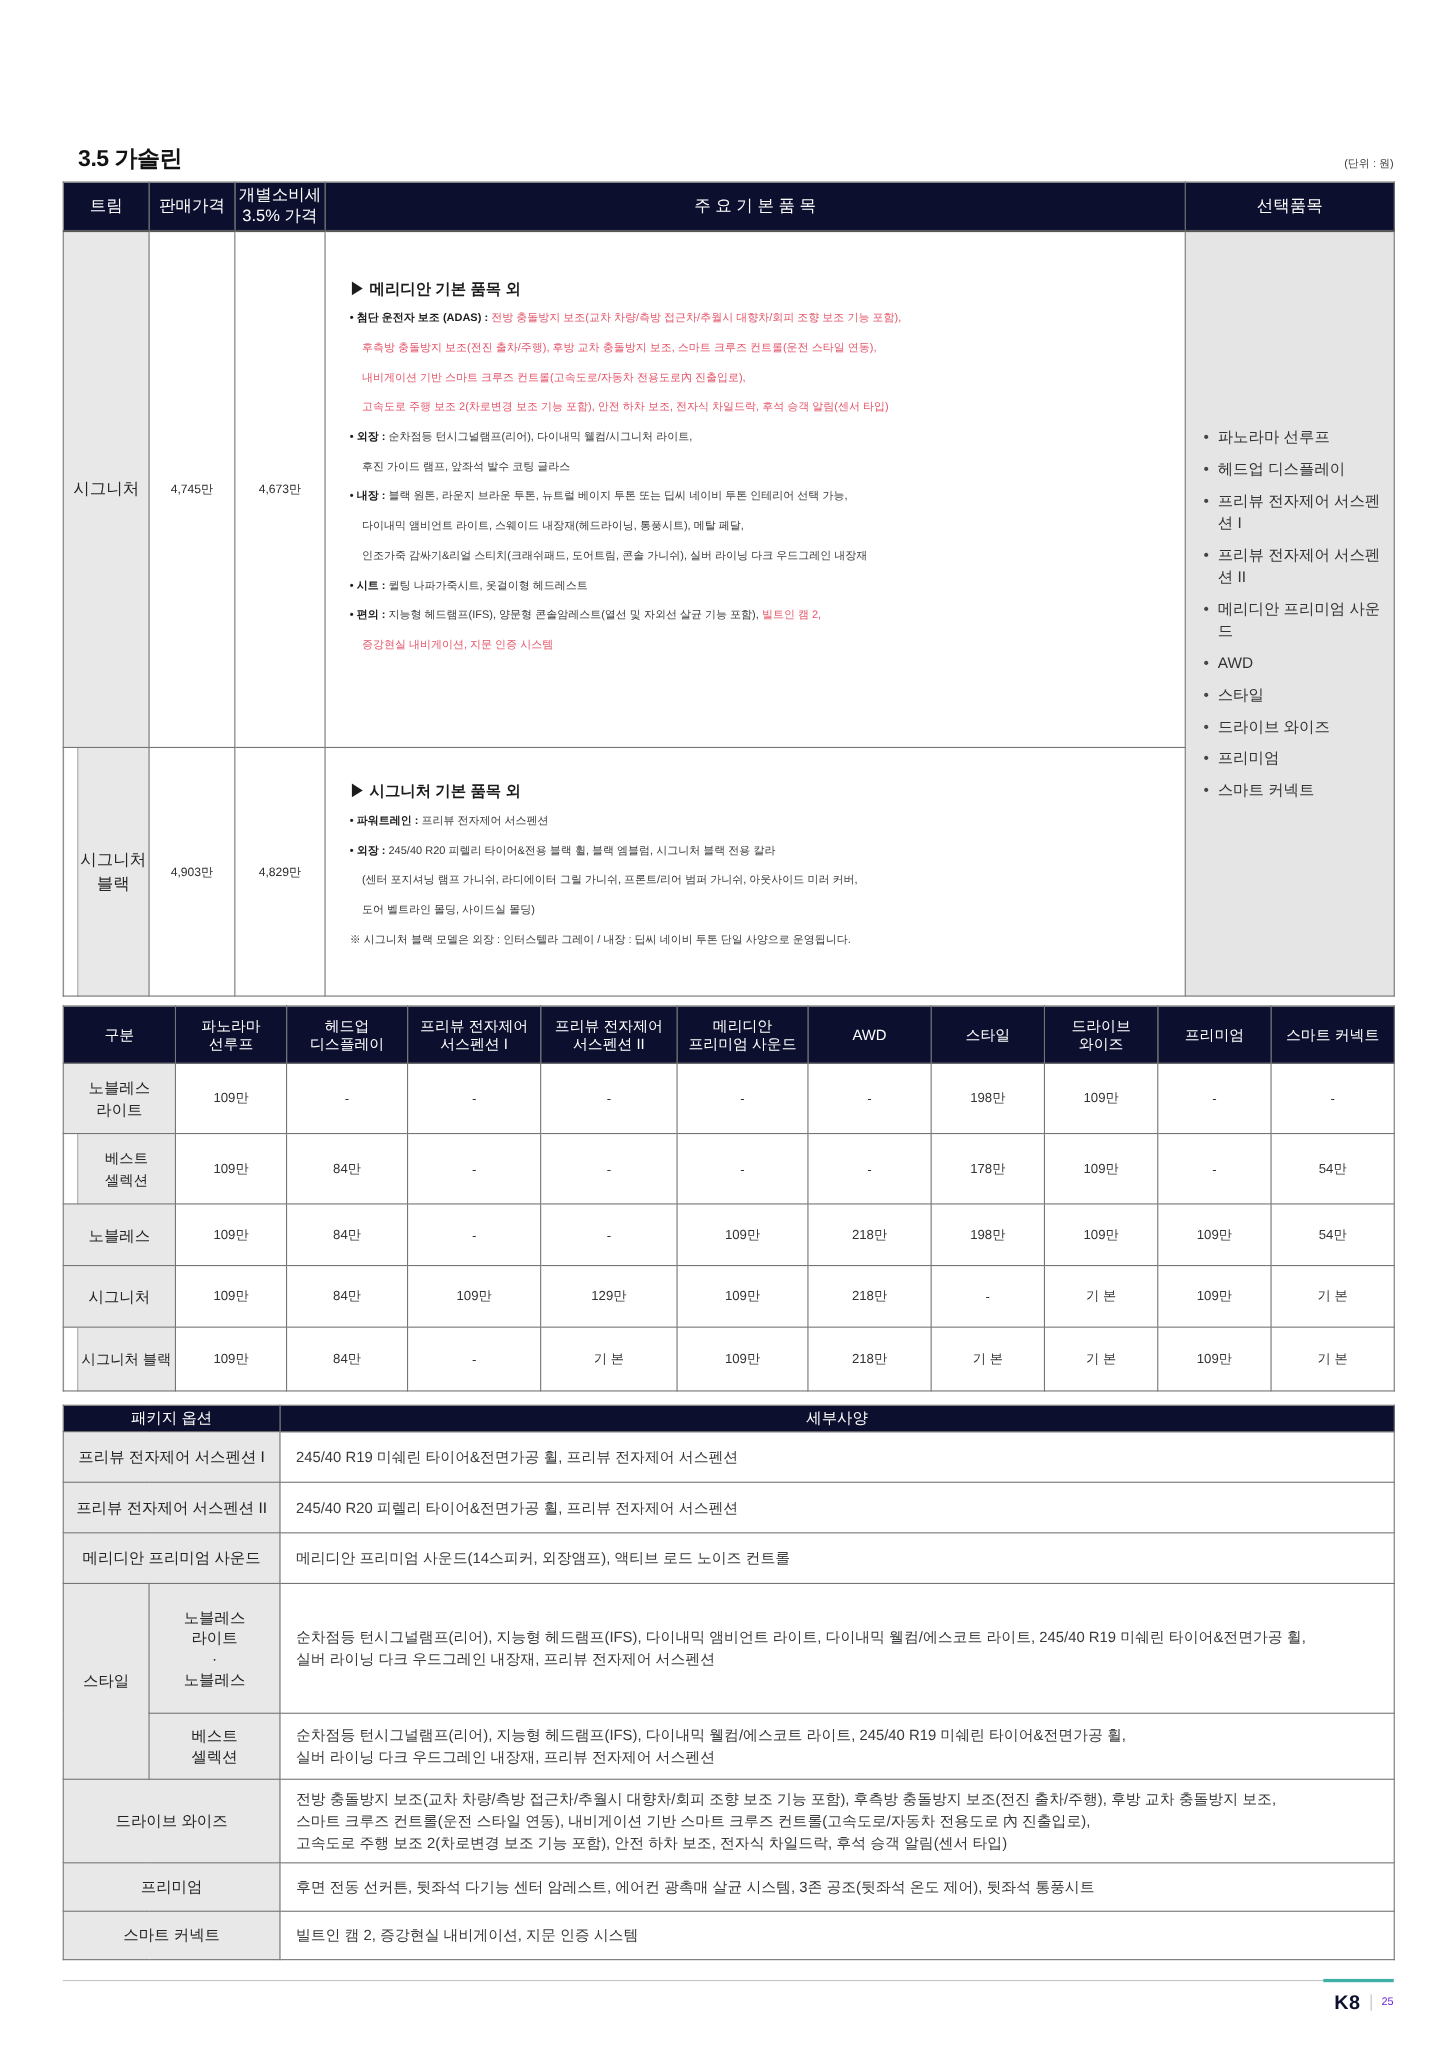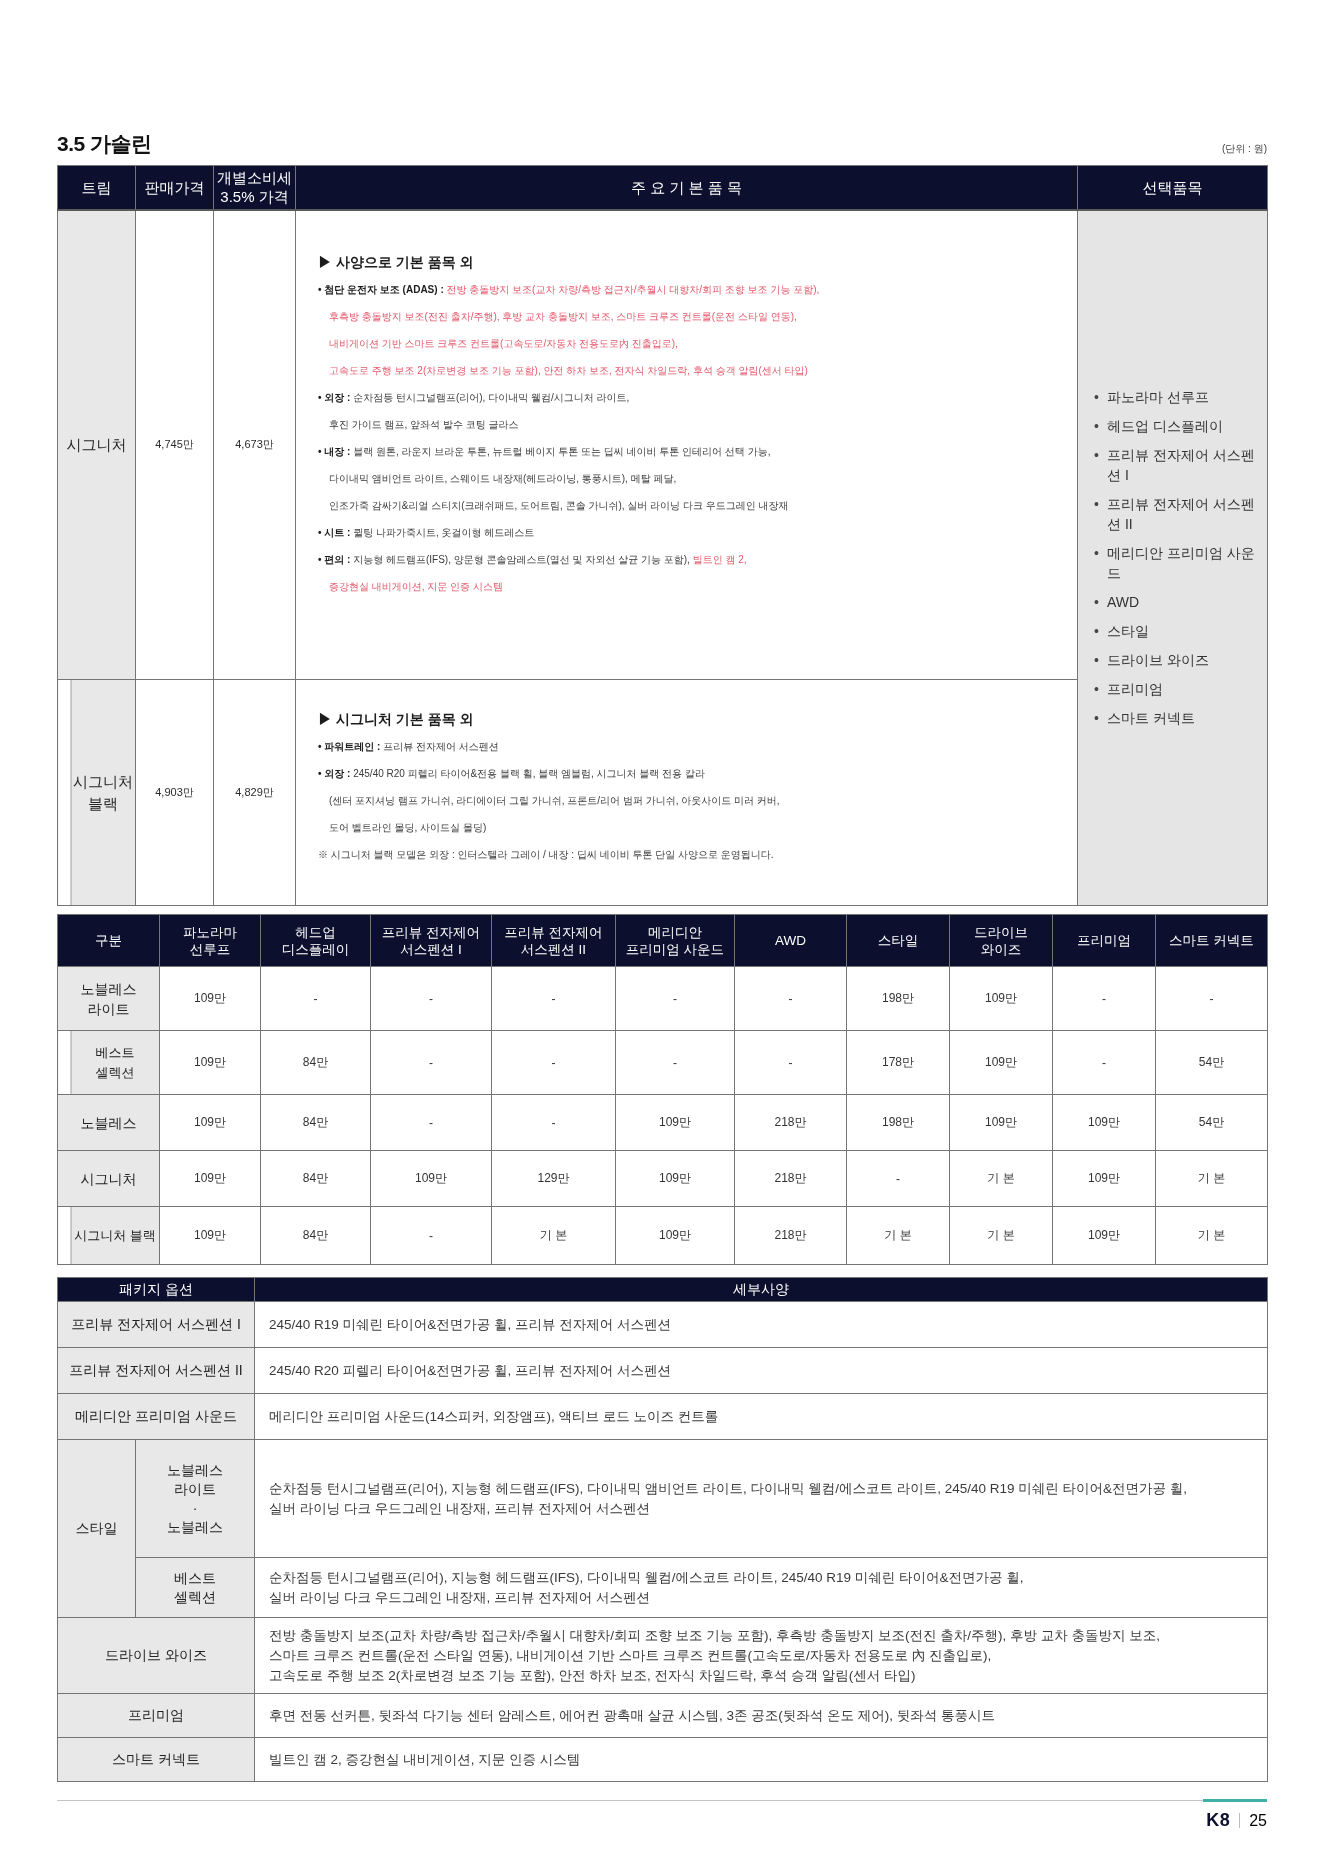--- a/index.html
+++ b/index.html
@@ -8,21 +8,21 @@
     --teal:#3fb0a5;
     --label-bg:#e8e8e8;
     --opt-bg:#e5e5e5;
     --border:#757575;
   }
   *{margin:0;padding:0;box-sizing:border-box;}
   html,body{background:#fff;}
   body{width:1323px;height:1871px;position:relative;font-family:"Liberation Sans",sans-serif;color:#3a3a3a;}
   .content{position:absolute;left:57px;top:0;width:1210px;}
 
-  .title-row{display:flex;justify-content:space-between;align-items:flex-end;padding-top:130px;margin-bottom:7px;}
+  .title-row{display:flex;justify-content:space-between;align-items:flex-end;padding-top:130px;margin-bottom:7px;margin-left:14px;}
   .page-title{font-size:21px;font-weight:700;color:#121212;letter-spacing:-0.5px;}
   .unit-note{font-size:10px;color:#3c3c3c;padding-bottom:2px;}
 
   table{border-collapse:collapse;width:1210px;table-layout:fixed;}
   td,th{border:1px solid var(--border);}
 
   
   .t1 thead th{background:var(--navy);color:#fff;font-weight:500;font-size:15px;height:44px;
     white-space:pre;line-height:19px;border-bottom:2px solid #595959;}
   .t1 tr.r1{height:470px;}
@@ -67,21 +67,21 @@
   .t3 tr.h76{height:76px;}
   .t3 tr.h44{height:44px;}
 
   
   .footer{position:absolute;left:57px;width:1210px;top:1800px;}
   .footer-rule{height:1px;background:#c4c4c4;position:relative;}
   .footer-accent{position:absolute;right:0;top:-1px;width:64px;height:3px;background:var(--teal);}
   .footer-text{display:flex;justify-content:flex-end;align-items:center;gap:9px;margin-top:9px;}
   .model-badge{font-size:18px;font-weight:700;color:var(--navy);letter-spacing:0.5px;}
   .footer-divider{width:1px;height:15px;background:#bdbdbd;}
-  .page-number{font-size:16px;color:#000000;}
+  .page-number{font-size:10px;color:#6d28d9;}
 </style>
 </head>
 <body>
 
 <div class="content">
 
   <div class="title-row">
     <div class="page-title">3.5 가솔린</div>
     <div class="unit-note">(단위 : 원)</div>
   </div>
@@ -103,21 +103,21 @@
         <th>주 요 기 본 품 목</th>
         <th>선택품목</th>
       </tr>
     </thead>
     <tbody>
       <tr class="r1">
         <td class="trim">시그니처</td>
         <td class="price">4,745만</td>
         <td class="price">4,673만</td>
         <td class="feat">
-            <div class="ftitle">▶ 사양으로 기본 품목 외</div>
+            <div class="ftitle">▶ 메리디안 기본 품목 외</div>
             <div class="fline"><span class="seg-b">• 첨단 운전자 보조 (ADAS) : </span><span class="seg-r">전방 충돌방지 보조(교차 차량/측방 접근차/추월시 대향차/회피 조향 보조 기능 포함),</span></div>
             <div class="fline ind"><span class="seg-r">후측방 충돌방지 보조(전진 출차/주행), 후방 교차 충돌방지 보조, 스마트 크루즈 컨트롤(운전 스타일 연동),</span></div>
             <div class="fline ind"><span class="seg-r">내비게이션 기반 스마트 크루즈 컨트롤(고속도로/자동차 전용도로內 진출입로),</span></div>
             <div class="fline ind"><span class="seg-r">고속도로 주행 보조 2(차로변경 보조 기능 포함), 안전 하차 보조, 전자식 차일드락, 후석 승객 알림(센서 타입)</span></div>
             <div class="fline"><span class="seg-b">• 외장 : </span><span class="seg-n">순차점등 턴시그널램프(리어), 다이내믹 웰컴/시그니처 라이트,</span></div>
             <div class="fline ind"><span class="seg-n">후진 가이드 램프, 앞좌석 발수 코팅 글라스</span></div>
             <div class="fline"><span class="seg-b">• 내장 : </span><span class="seg-n">블랙 원톤, 라운지 브라운 투톤, 뉴트럴 베이지 투톤 또는 딥씨 네이비 투톤 인테리어 선택 가능,</span></div>
             <div class="fline ind"><span class="seg-n">다이내믹 앰비언트 라이트, 스웨이드 내장재(헤드라이닝, 통풍시트), 메탈 페달,</span></div>
             <div class="fline ind"><span class="seg-n">인조가죽 감싸기&amp;리얼 스티치(크래쉬패드, 도어트림, 콘솔 가니쉬), 실버 라이닝 다크 우드그레인 내장재</span></div>
             <div class="fline"><span class="seg-b">• 시트 : </span><span class="seg-n">퀼팅 나파가죽시트, 옷걸이형 헤드레스트</span></div>

